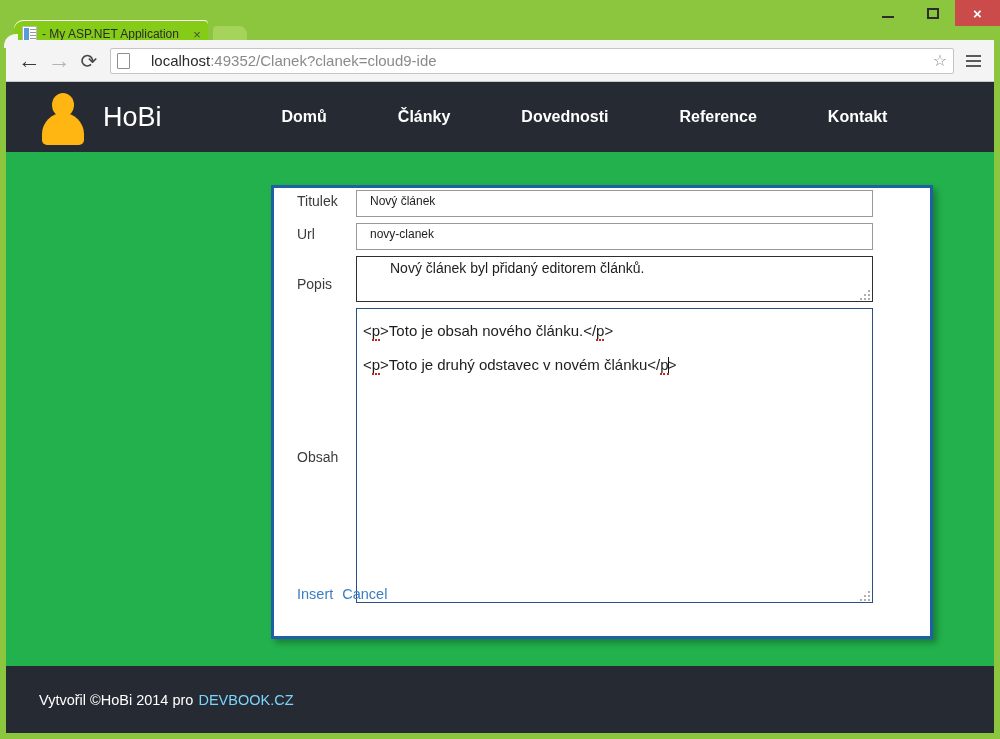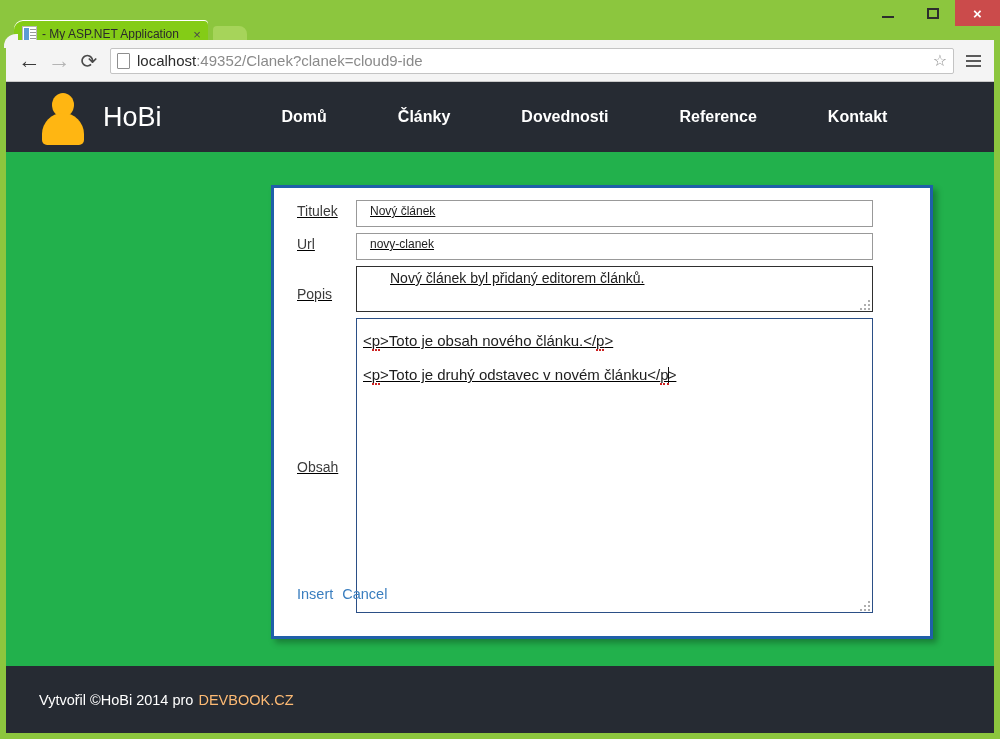--- a/index.html
+++ b/index.html
@@ -164,20 +164,21 @@
     height: 26px;
     margin: 0 6px 0 6px;
     background: #ffffff;
     border: 1px solid #c4c4c4;
     border-radius: 2px;
     display: flex;
     align-items: center;
     padding: 0 6px;
     box-sizing: border-box;
     position: relative;
+    gap: 14px;
   }
   .page-icon {
     width: 11px; height: 14px;
     border: 1px solid #8e8e8e;
     background: #ffffff;
     border-radius: 1px;
     flex: 0 0 auto;
     margin-right: 7px;
   }
   .url-text {
@@ -276,23 +277,22 @@
     left: 265px; top: 103px;
     width: 662px; height: 454px;
     background: #ffffff;
     border: 3px solid #1F5FA9;
     box-sizing: border-box;
     box-shadow: 4px 4px 6px rgba(0,0,0,0.28);
   }
 
   .form {
     position: absolute;
-    left: 23px; top: 12px;
+    left: 23px; top: 2px;
     width: 576px;
-    text-decoration: underline;
   }
   .row {
     display: flex;
     align-items: flex-start;
     margin-bottom: 6px;
   }
   .row-label {
     width: 59px;
     flex: 0 0 auto;
     font-size: 14px;
@@ -385,21 +385,21 @@
     background: #262b33;
     display: flex;
     align-items: center;
   }
   .footer-text {
     margin-left: 33px;
     font-size: 14.5px;
     color: #ffffff;
   }
   .footer-link {
-    color: #fdba74;
+    color: #7dd3fc;
     margin-left: 5px;
   }
 </style>
 </head>
 <body>
 
 <div class="window-frame">
 
   <div class="titlebar">
     <div class="tab">

